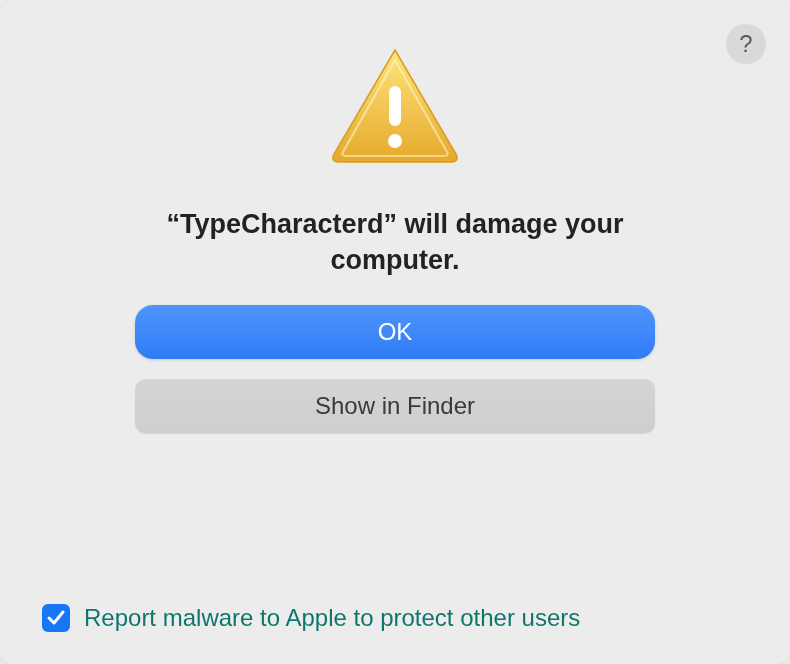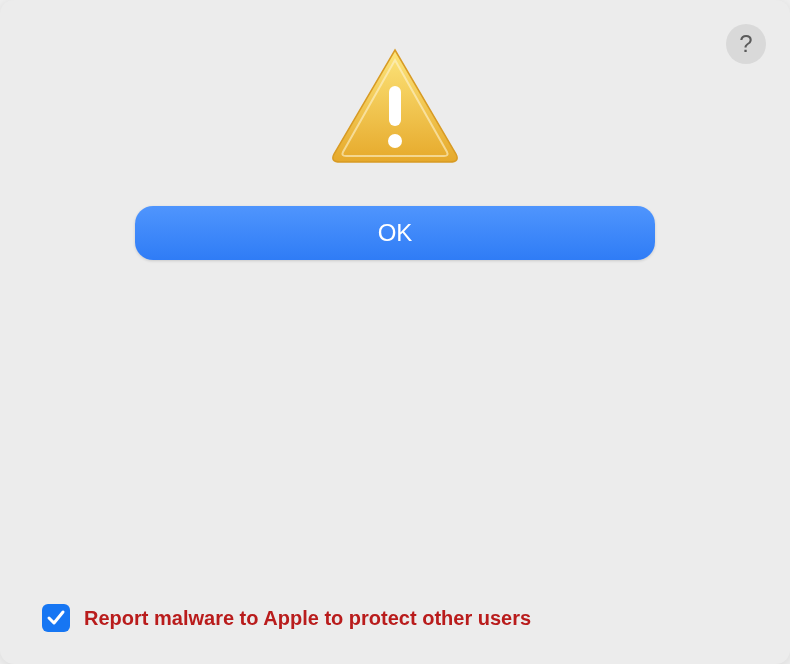--- a/index.html
+++ b/index.html
@@ -118,24 +118,23 @@
       border-radius: 6px;
       background: #1676f3;
       display: flex;
       align-items: center;
       justify-content: center;
       cursor: pointer;
       flex-shrink: 0;
     }
     
     .checkbox-label {
-      font-size: 20px;
-      color: #b91c1c;
+      font-size: 24px;
+      color: #0f766e;
       cursor: pointer;
-      font-weight: bold;
     }
     
     .checkmark-svg {
       width: 20px;
       height: 20px;
     }
   </style>
 </head>
 <body>
 
@@ -153,24 +152,28 @@
           <stop offset="100%" stop-color="#e6a92b"></stop>
         </linearGradient>
       </defs>
       <path d="M 65 4 L 126 108 Q 130 116 120 116 L 10 116 Q 0 116 4 108 Z" fill="url(#triGrad)" stroke="#d89b24" stroke-width="1.5"></path>
       <path d="M 65 14 L 117 106 Q 119 110 114 110 L 16 110 Q 11 110 13 106 Z" fill="none" stroke="#fef4d0" stroke-width="2" opacity="0.6"></path>
       <rect x="59" y="40" width="12" height="40" rx="6" fill="#fff"></rect>
       <circle cx="65" cy="95" r="7" fill="#fff"></circle>
     </svg>
   </div>
 
+  <div class="title">
+    <span>“</span><span>TypeCharacterd</span><span>” will damage your computer.</span>
+  </div>
 
 
   <button class="button-primary">OK</button>
 
+  <button class="button-secondary">Show in Finder</button>
 
   <div class="checkbox-row">
     <div class="checkbox">
       <svg class="checkmark-svg" viewBox="0 0 20 20">
         <path d="M 3 10 L 8 15 L 17 4" stroke="#fff" stroke-width="3" fill="none" stroke-linecap="round" stroke-linejoin="round"></path>
       </svg>
     </div>
     <label class="checkbox-label">Report malware to Apple to protect other users</label>
   </div>
 

